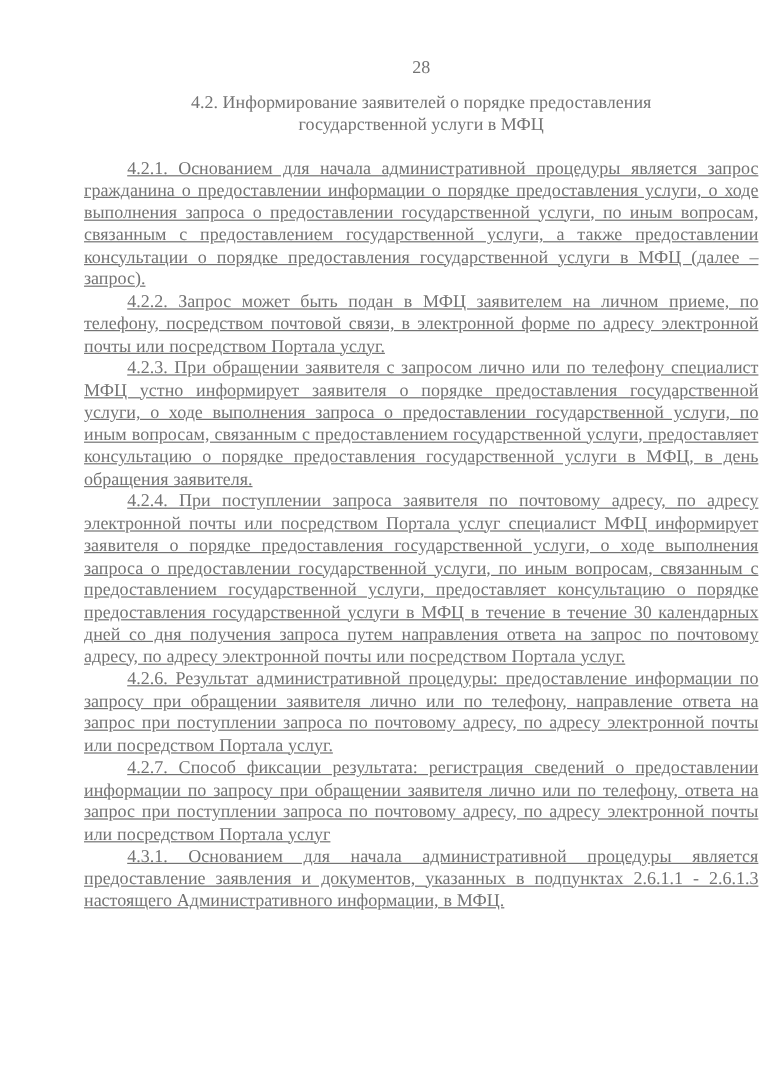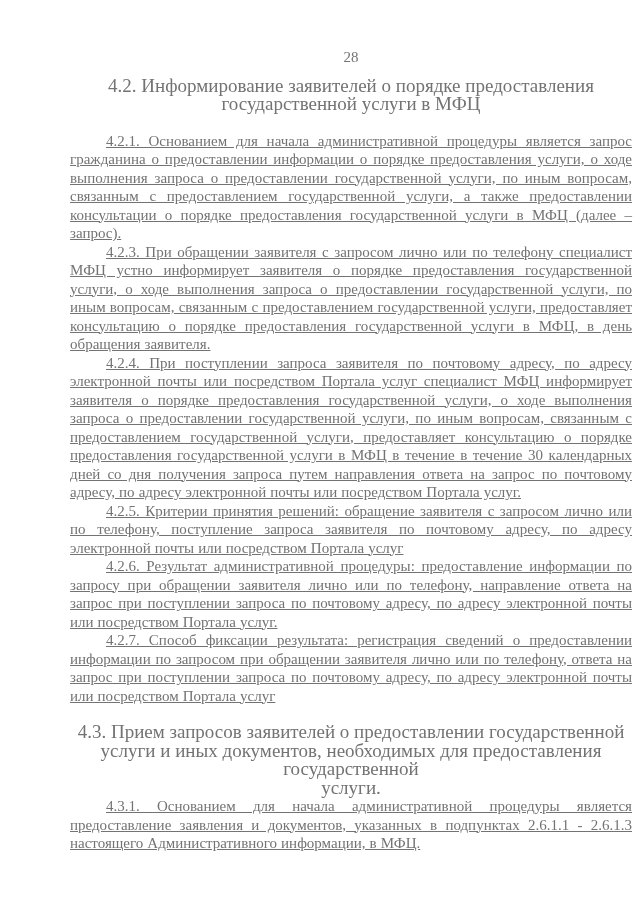--- a/index.html
+++ b/index.html
@@ -15,21 +15,21 @@
     font-size: 15px;
     line-height: 18.5px;
     color: #737373;
     overflow: hidden;
   }
   .page-number {
     text-align: center;
     margin: 0 0 10px 0;
   }
   .heading {
-    font-size: 19px;
+    font-size: 15px;
     font-weight: normal;
     text-align: center;
     white-space: pre-line;
     margin: 0 0 18px 0;
   }
   .heading-43 {
     margin: 18px 0 0 0;
   }
   .content p {
     margin: 0;
@@ -45,25 +45,22 @@
 <body>
 
 <div class="page">
   <div class="page-number">28</div>
 
   <div class="content">
     <h2 class="heading">4.2. Информирование заявителей о порядке предоставления
 государственной услуги в МФЦ</h2>
 
     <p>4.2.1. Основанием для начала административной процедуры является запрос гражданина о предоставлении информации о порядке предоставления услуги, о ходе выполнения запроса о предоставлении государственной услуги, по иным вопросам, связанным с предоставлением государственной услуги, а также предоставлении консультации о порядке предоставления государственной услуги в МФЦ (далее – запрос).</p>
+    <p>4.2.2. Запрос может быть подан в МФЦ заявителем на личном приеме, по телефону, посредством почтовой связи, в электронной форме по адресу электронной почты или посредством Портала услуг.</p>
     <p>4.2.3. При обращении заявителя с запросом лично или по телефону специалист МФЦ устно информирует заявителя о порядке предоставления государственной услуги, о ходе выполнения запроса о предоставлении государственной услуги, по иным вопросам, связанным с предоставлением государственной услуги, предоставляет консультацию о порядке предоставления государственной услуги в МФЦ, в день обращения заявителя.</p>
     <p>4.2.4. При поступлении запроса заявителя по почтовому адресу, по адресу электронной почты или посредством Портала услуг специалист МФЦ информирует заявителя о порядке предоставления государственной услуги, о ходе выполнения запроса о предоставлении государственной услуги, по иным вопросам, связанным с предоставлением государственной услуги, предоставляет консультацию о порядке предоставления государственной услуги в МФЦ в течение в течение 30 календарных дней со дня получения запроса путем направления ответа на запрос по почтовому адресу, по адресу электронной почты или посредством Портала услуг.</p>
-    <p>4.2.5. Критерии принятия решений: обращение заявителя с запросом лично или по телефону, поступление запроса заявителя по почтовому адресу, по адресу электронной почты или посредством Портала услуг</p>
     <p>4.2.6. Результат административной процедуры: предоставление информации по запросу при обращении заявителя лично или по телефону, направление ответа на запрос при поступлении запроса по почтовому адресу, по адресу электронной почты или посредством Портала услуг.</p>
-    <p>4.2.7. Способ фиксации результата: регистрация сведений о предоставлении информации по запросом при обращении заявителя лично или по телефону, ответа на запрос при поступлении запроса по почтовому адресу, по адресу электронной почты или посредством Портала услуг</p>
+    <p>4.2.7. Способ фиксации результата: регистрация сведений о предоставлении информации по запросу при обращении заявителя лично или по телефону, ответа на запрос при поступлении запроса по почтовому адресу, по адресу электронной почты или посредством Портала услуг</p>
 
-    <h2 class="heading heading-43">4.3. Прием запросов заявителей о предоставлении государственной
-услуги и иных документов, необходимых для предоставления государственной
-услуги.</h2>
 
     <p>4.3.1. Основанием для начала административной процедуры является предоставление заявления и документов, указанных в подпунктах 2.6.1.1 - 2.6.1.3 настоящего Административного информации, в МФЦ.</p>
   </div>
 </div>
 
 </body></html>

